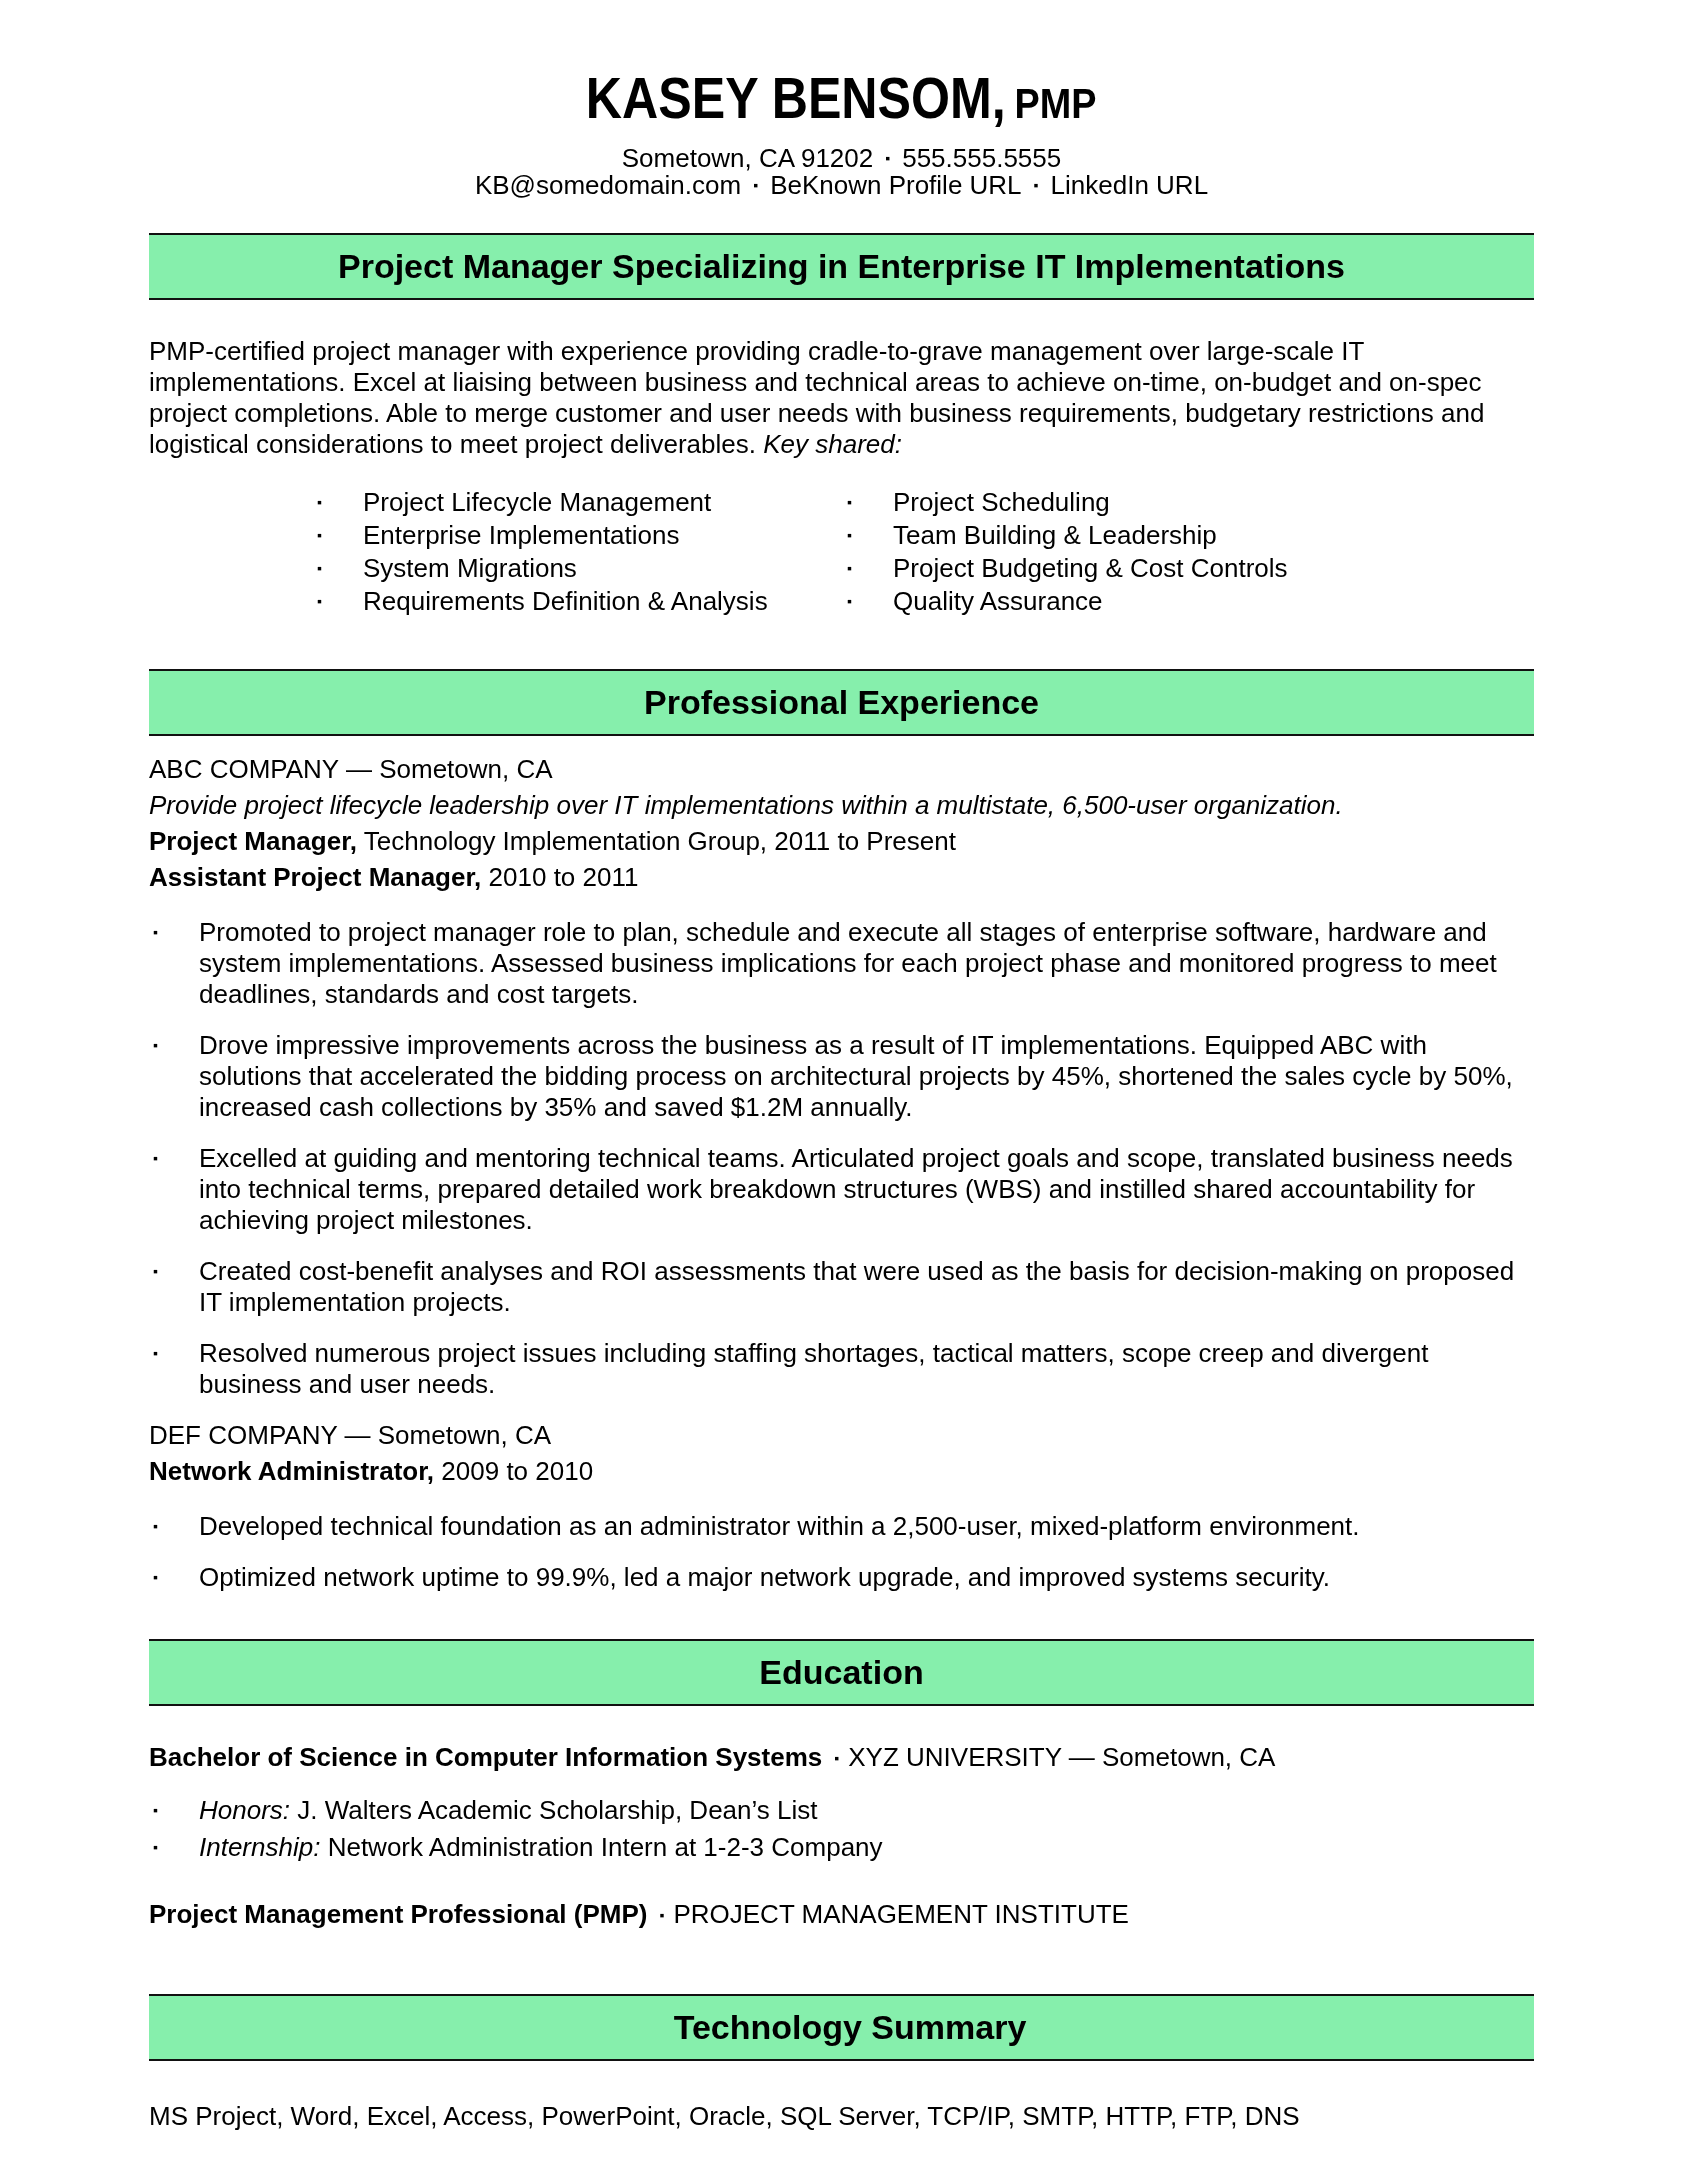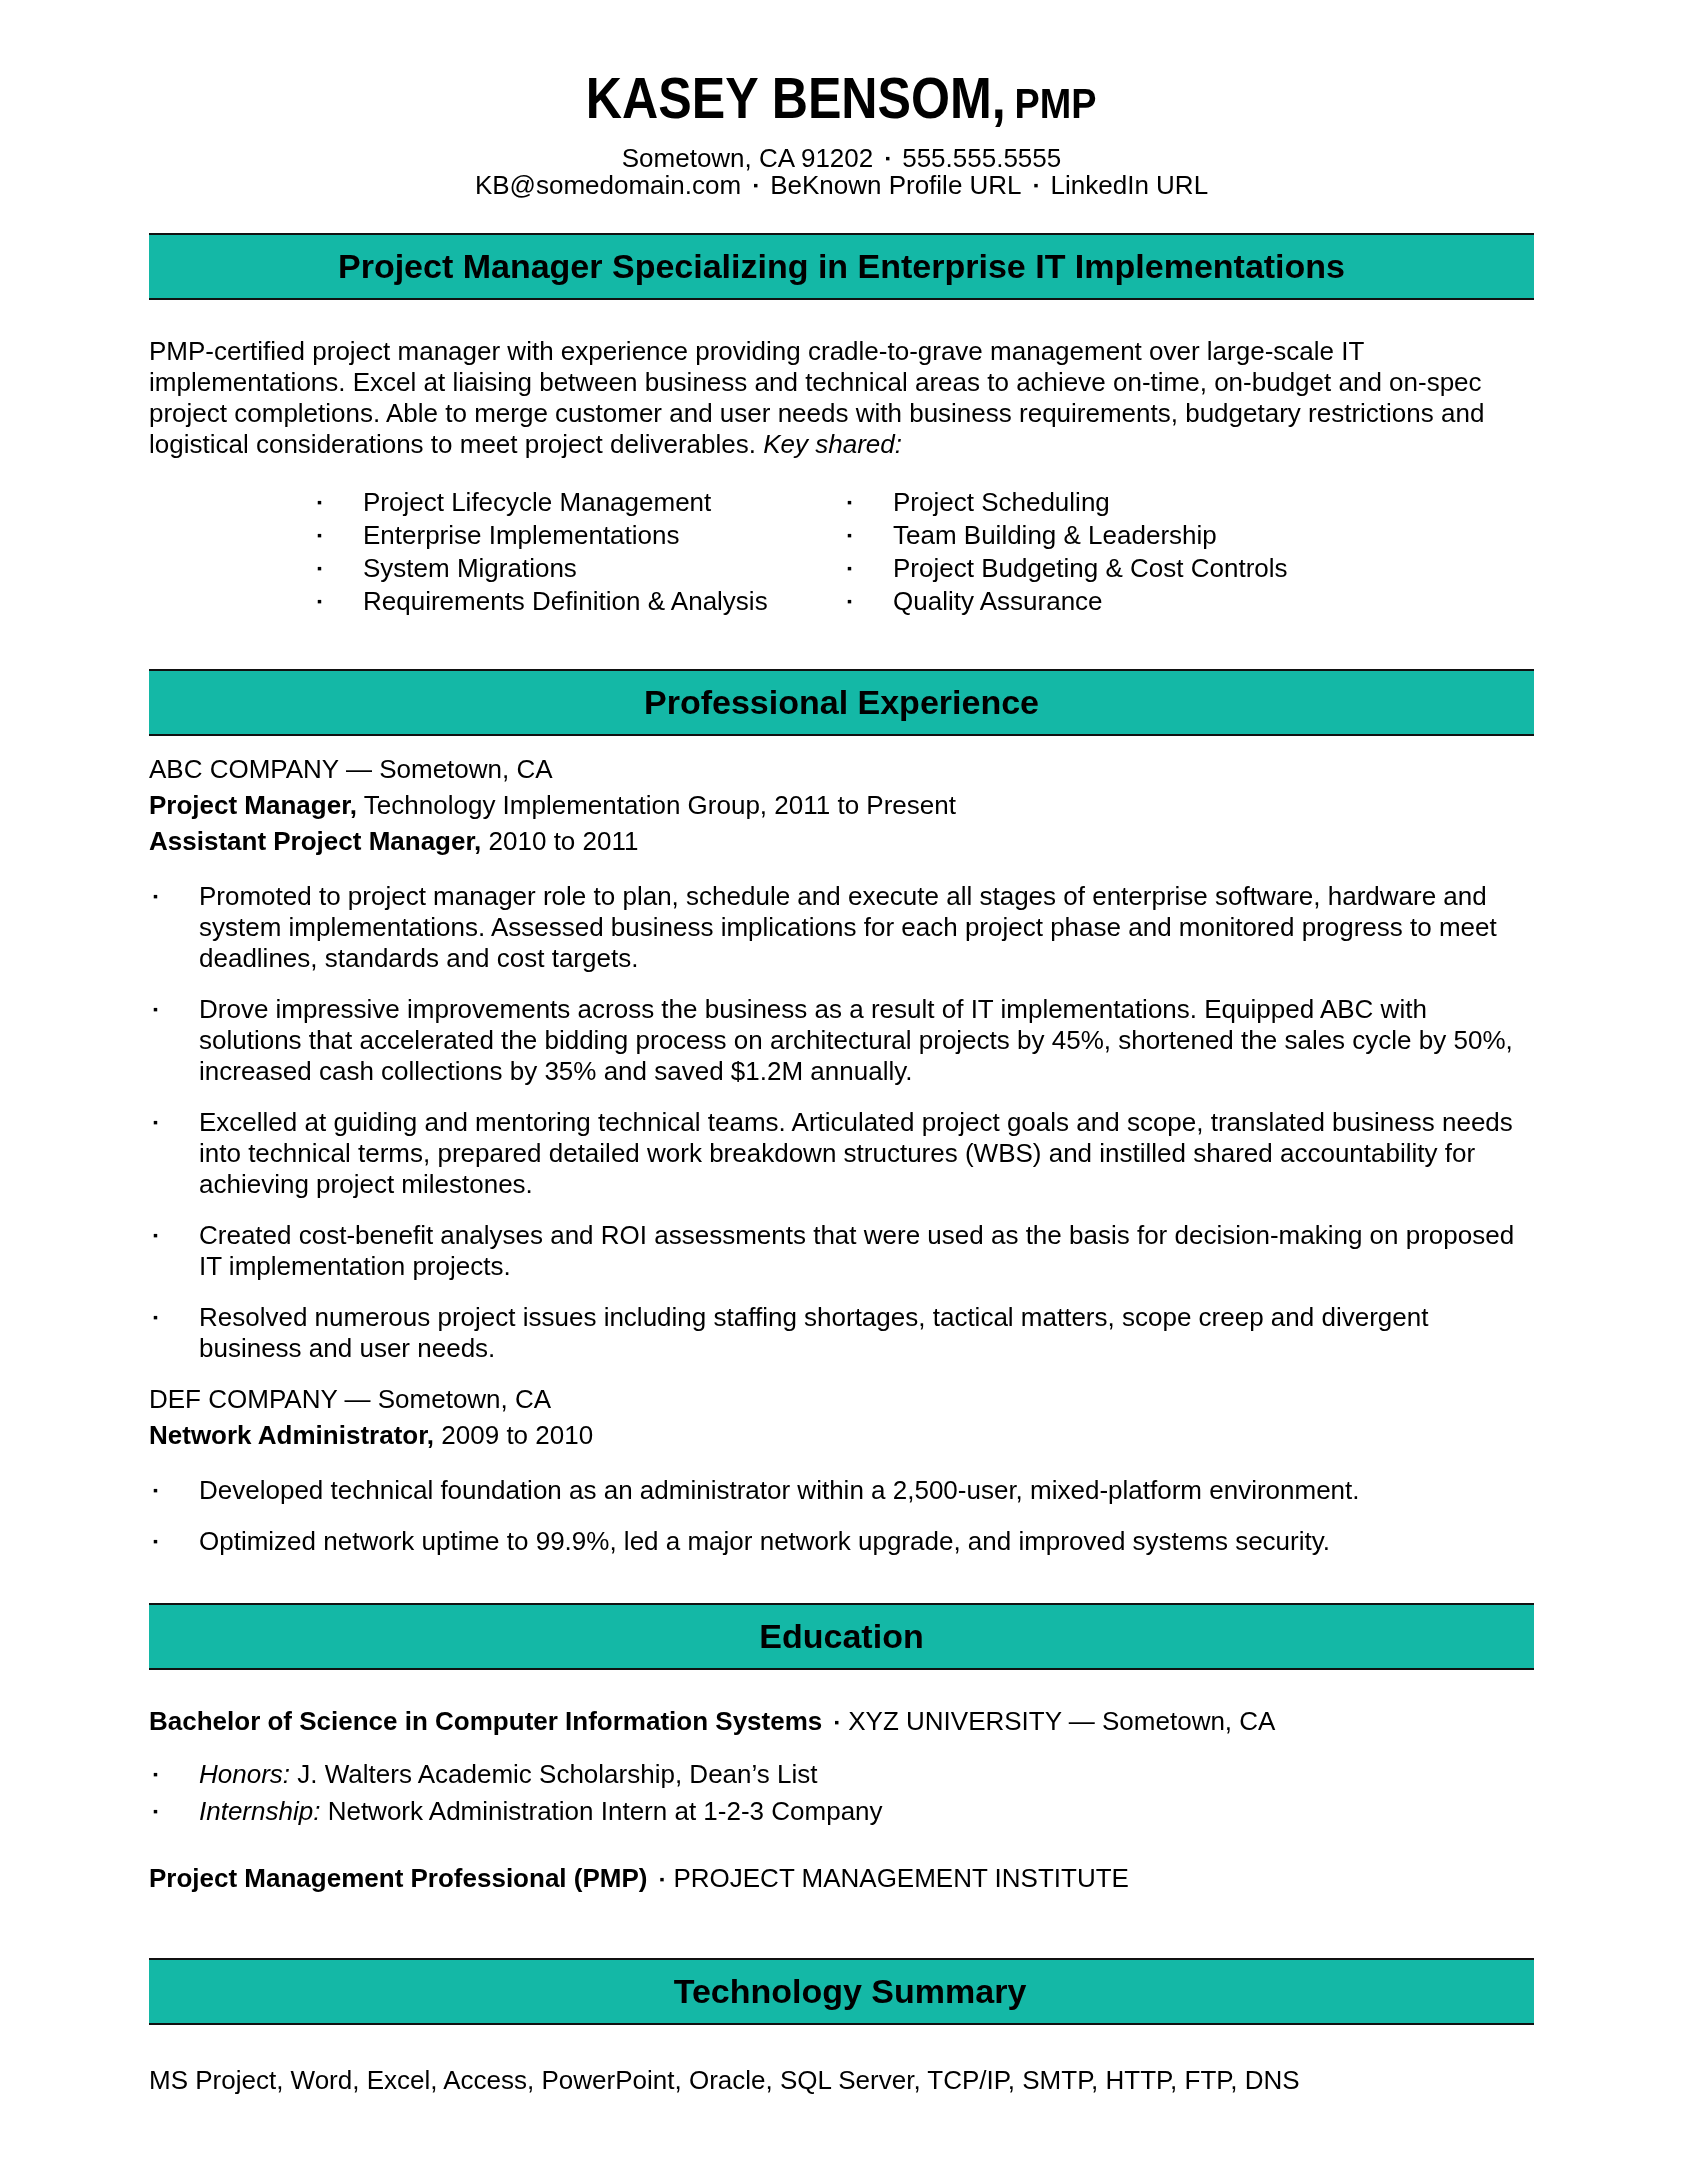--- a/index.html
+++ b/index.html
@@ -14,21 +14,21 @@
   
   .name-line { text-align:center; white-space:nowrap; }
   .name-inner { display:inline-block; transform:scaleX(.88); transform-origin:center; font-weight:bold; }
   .name-main { font-size:57px; letter-spacing:0; }
   .name-cred { font-size:43px; margin-left:10px; }
   .contact { text-align:center; font-size:26px; line-height:27px; margin-top:14px; }
   .sep { font-size:14px; vertical-align:4px; padding:0 12px; }
 
   
   .banner {
-    background:#14b8a6;
+    background:#86efac;
     border-top:2px solid #111; border-bottom:2px solid #111;
     text-align:center; font-weight:bold; font-size:34px;
     padding:12px 0;
   }
   .banner.mt-title { margin-top:34px; }
   .banner.mt-exp   { margin-top:51px; }
   .banner.mt-edu   { margin-top:46px;text-align:center; }
   .banner.mt-tech  { margin-top:64px;padding-left:17px; }
 
   
@@ -120,20 +120,21 @@
       </div>
     <div class="skill">
         <span class="m">▪</span>
         <span>Quality Assurance</span>
       </div>
   </div>
 
   <div class="banner mt-exp">Professional Experience</div>
 
   <div class="company">ABC COMPANY — Sometown, CA</div>
+  <div class="tagline">Provide project lifecycle leadership over IT implementations within a multistate, 6,500-user organization.</div>
   <div class="role">
     <span class="b">Project Manager,</span>
     <span>Technology Implementation Group, 2011 to Present</span>
   </div>
   <div class="role">
     <span class="b">Assistant Project Manager,</span>
     <span>2010 to 2011</span>
   </div>
 
   <div class="bullets">

